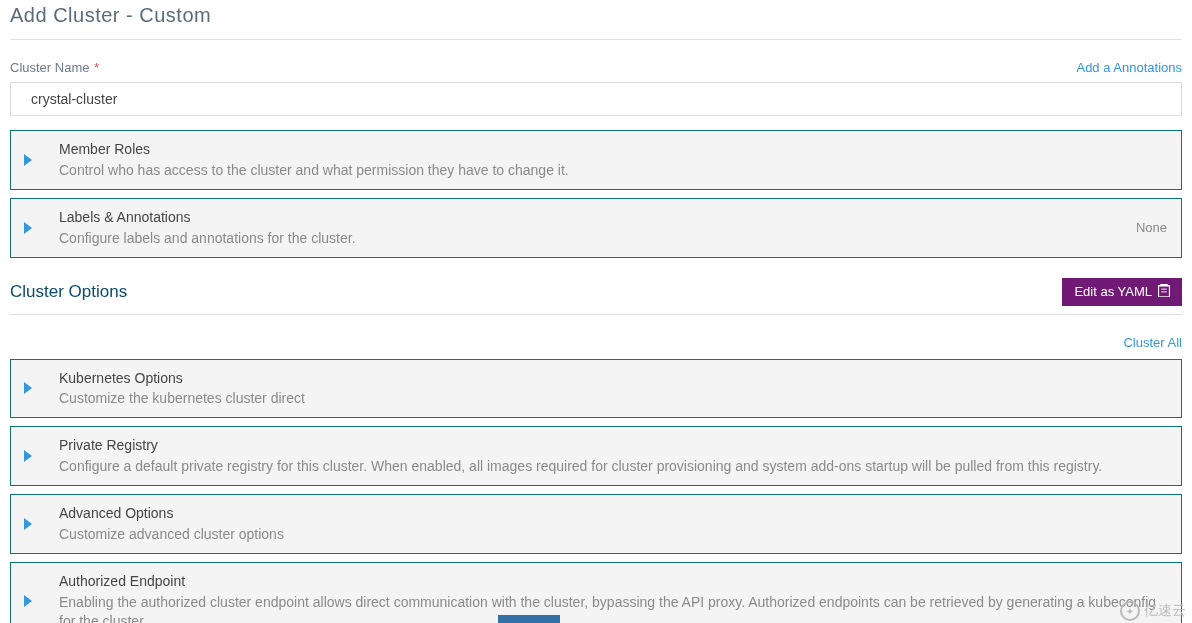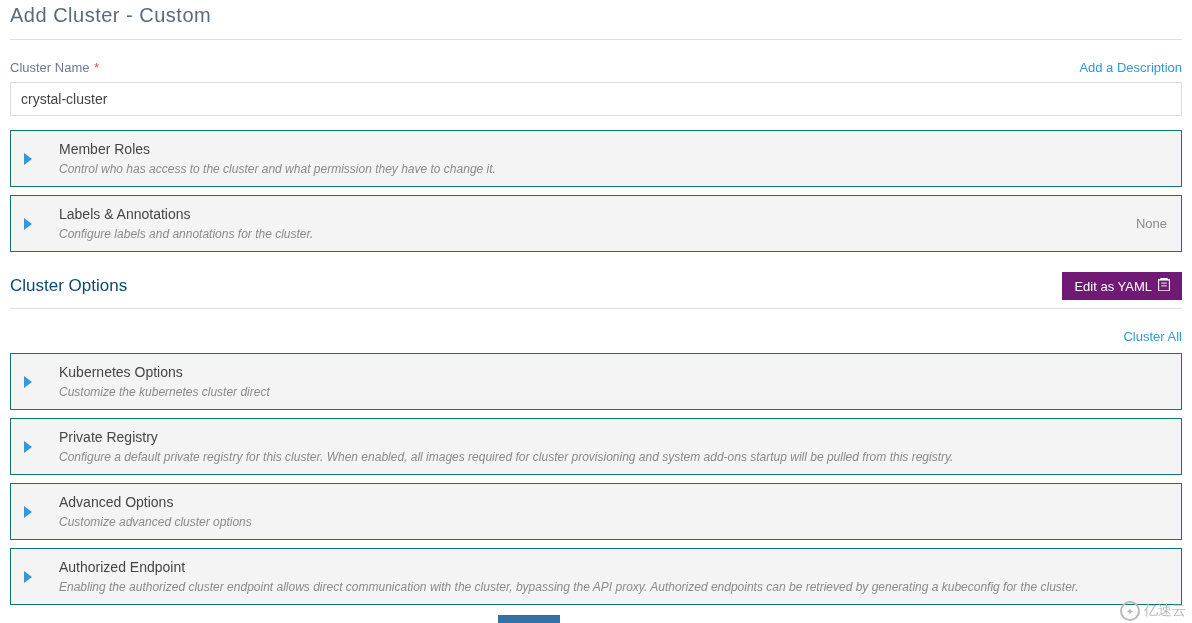--- a/index.html
+++ b/index.html
@@ -43,21 +43,21 @@
     font-size: 13px;
     color: #3497da;
     font-weight: 300;
     cursor: pointer;
   }
   .text-input {
     width: 100%;
     height: 34px;
     border: 1px solid #dcdcdc;
     background: #fff;
-    padding: 6px 10px;
+    padding: 6px 20px;
     font-size: 14px;
     color: #444;
     font-weight: 300;
   }
   .section-gap { height: 14px; }
   .expander {
     width: 100%;
     background: #f4f4f4;
     border: 1px solid #0f766e;
     display: flex;
@@ -82,26 +82,25 @@
     flex: 1 1 auto;
     min-width: 0;
   }
   .exp-title {
     font-size: 14px;
     color: #454545;
     font-weight: 400;
     line-height: 1.35;
   }
   .exp-sub {
-    font-size: 12px;
+    font-size: 14px;
     color: #8a8a8a;
     font-weight: 300;
     line-height: 1.35;
     margin-top: 2px;
-    font-style: italic;
   }
   .exp-right {
     font-size: 13px;
     color: #8a8a8a;
     font-weight: 300;
   }
   .cluster-opts-row {
     display: flex;
     justify-content: space-between;
     align-items: center;
@@ -167,21 +166,21 @@
 
 <div class="page">
   <h1 class="page-title">Add Cluster - Custom</h1>
   <hr class="rule">
 
   <div class="field-row">
     <div>
       <span class="field-label">Cluster Name</span>
       <span class="field-label req">*</span>
     </div>
-    <span class="link">Add a Description</span>
+    <span class="link">Add a Annotations</span>
   </div>
   <input type="text" class="text-input" value="crystal-cluster" style="">
 
   <div class="section-gap"></div>
 
   
   <div class="expander">
     <span class="chevron">
       <svg viewBox="0 0 10 12">
           <path d="M1 0 L9 6 L1 12 Z"></path>

